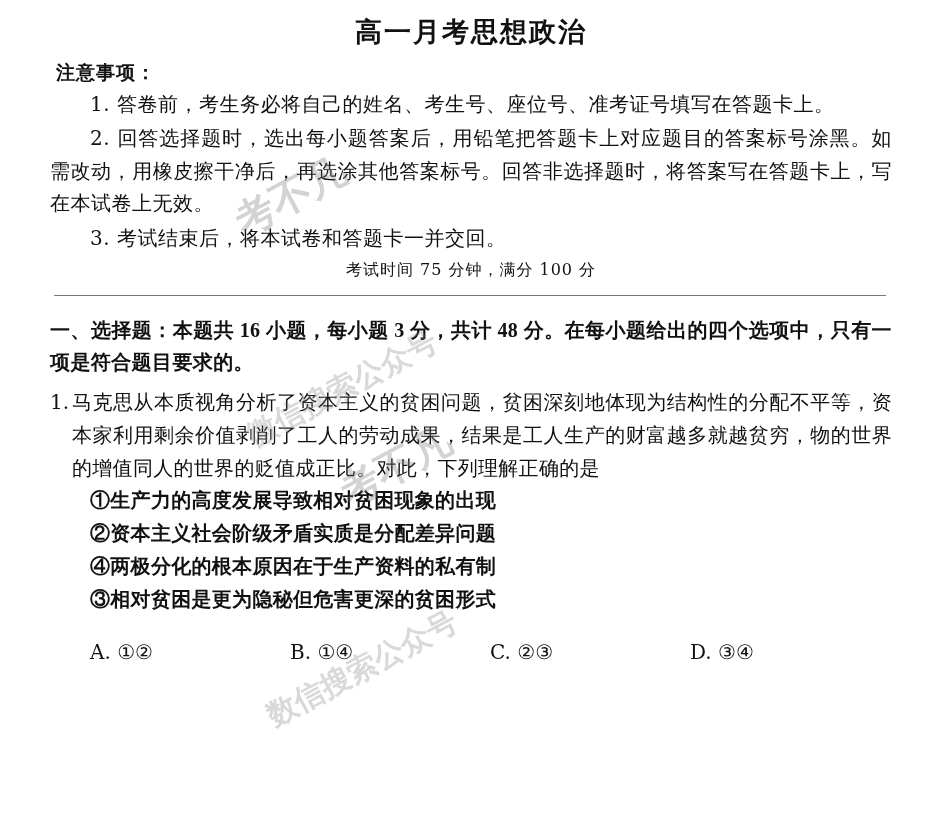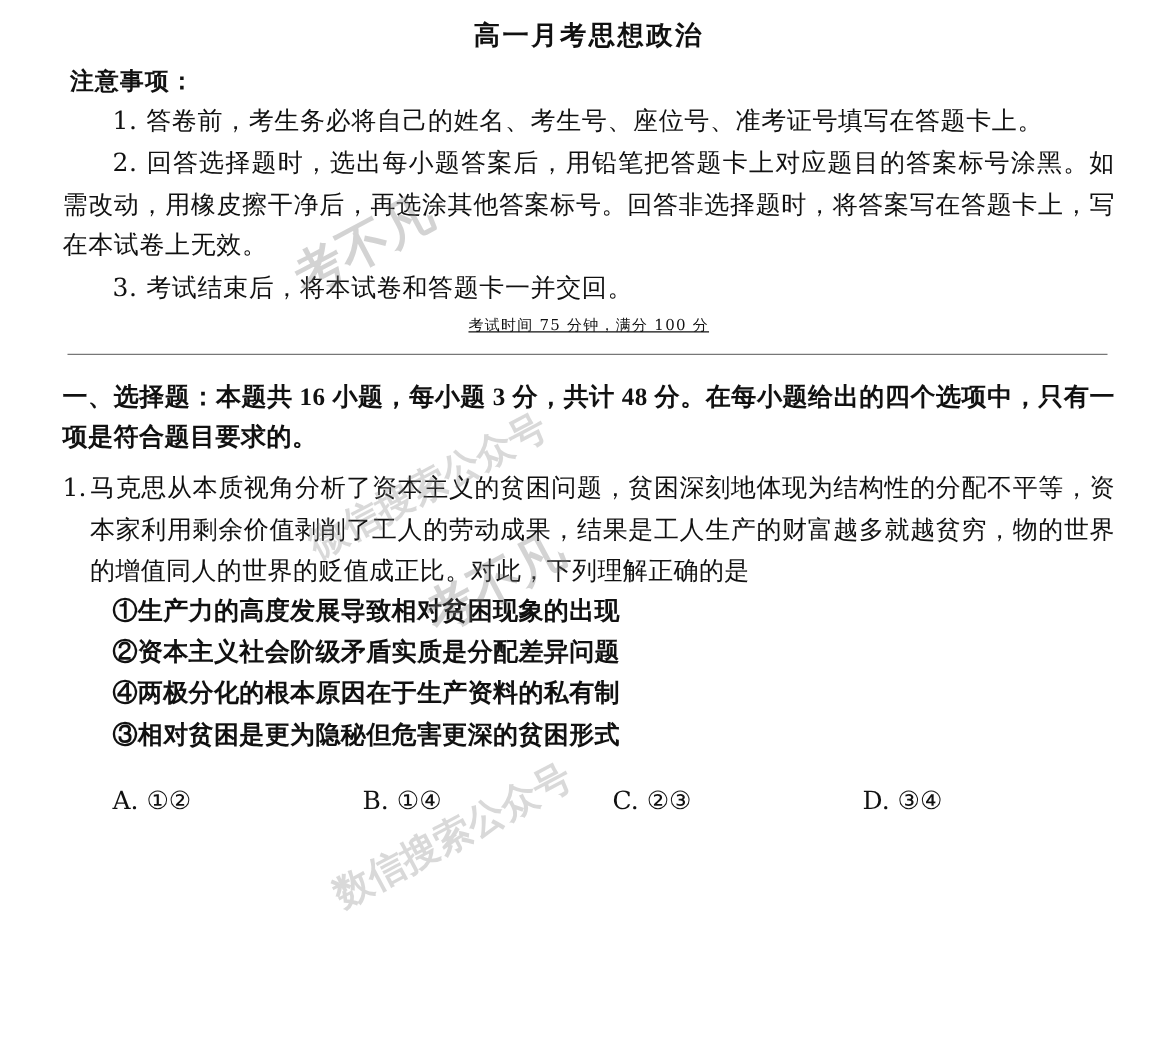--- a/index.html
+++ b/index.html
@@ -18,21 +18,21 @@
   .page {
     position: relative;
     width: 936px;
     height: 836px;
     box-sizing: border-box;
     padding: 8px 44px 0 50px;
   }
 
   .doc-title {
     text-align: center;
-    font-size: 21px;
+    font-size: 27px;
     font-weight: bold;
     letter-spacing: 2px;
     margin: 6px 0 10px 0;
     font-family: "DejaVu Serif", "Liberation Serif", serif;
   }
 
   .notice-label {
     font-size: 19px;
     margin: 4px 0 2px 6px;
     letter-spacing: 1px;
@@ -43,24 +43,23 @@
     font-size: 20px;
     line-height: 1.62;
     margin: 0 0 2px 0;
     text-indent: 2em;
     letter-spacing: 0.5px;
     text-align: justify;
   }
 
   .center-line {
     text-align: center;
-    font-size: 12px;
+    font-size: 16px;
     margin: 6px 0 4px 0;
     letter-spacing: 1px;
-    text-decoration: underline;
   }
 
   .divider {
     border: 0;
     border-top: 1px solid #777;
     margin: 14px 6px 18px 4px;
   }
 
   .section-head {
     font-size: 20px;

